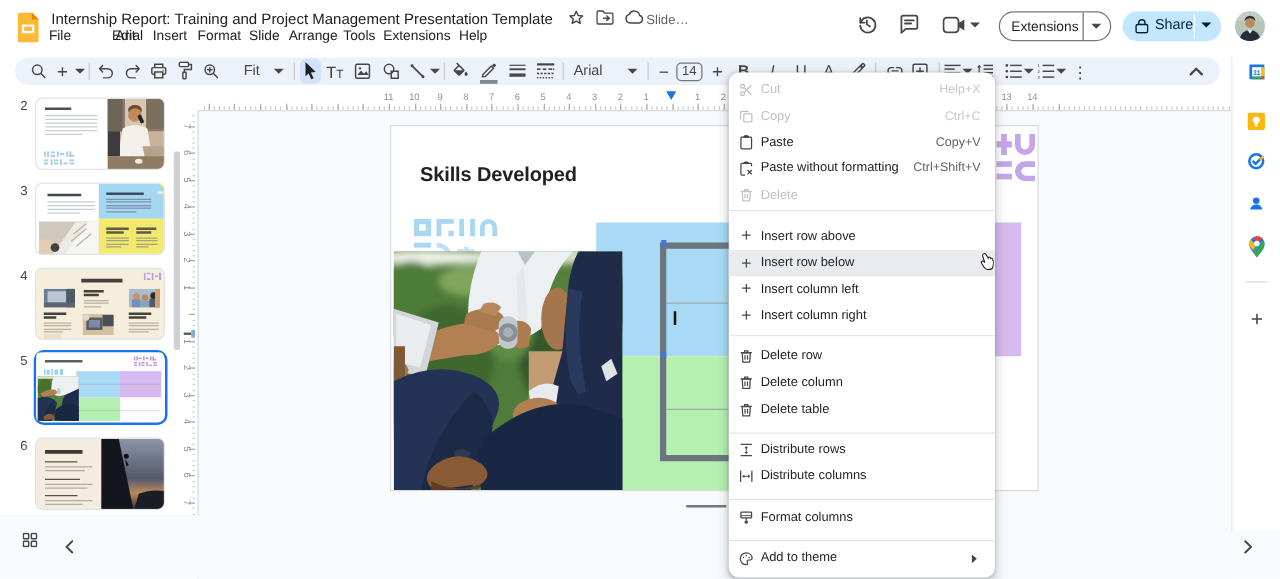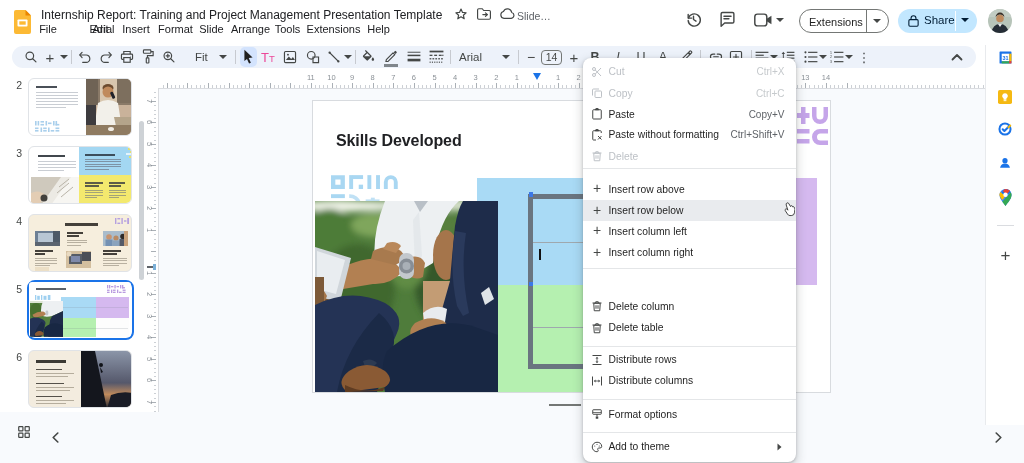--- a/index.html
+++ b/index.html
@@ -622,21 +622,21 @@
     </svg>
   <div class="abs" style="left:195px; top:6px; font-size:11.5px; color:#444746;">Fit</div>
   <div class="abs tri-d" style="left:219px; top:10px;"></div>
   <div class="abs" style="left:235px; top:5px; width:1px; height:14px; background:#c7cad0;"></div>
 
   <div class="abs" style="left:240px; top:2px; width:17px; height:20px; background:#d3e3fd; border-radius:5px;"></div>
   <svg class="abs" style="left:243px; top:4px;" width="11" height="15" viewBox="0 0 16 22">
       <path d="M2 1 L14 12.5 L8.3 13.3 L11.5 20 L8.8 21.2 L5.8 14.5 L2 17.5 Z" fill="#1f1f1f"></path>
     </svg>
 
-  <div class="abs" style="left:261px; top:5px; font-size:13px; color:#ec4899;">T<span style="font-size:9.5px;">T</span></div>
+  <div class="abs" style="left:261px; top:5px; font-size:13px; color:#404040;">T<span style="font-size:9.5px;">T</span></div>
 
   <svg class="abs" style="left:283px; top:5px;" width="14" height="14" viewBox="0 0 24 24" fill="none" stroke="#444746" stroke-width="2">
       <rect x="2.5" y="2.5" width="19" height="19" rx="2"></rect>
       <path d="M5 17 l5 -6 4 4.5 3 -3.5 3.5 5 z" fill="#444746" stroke="none"></path>
       <circle cx="8.5" cy="8" r="1.6" fill="#444746" stroke="none"></circle>
     </svg>
 
   <svg class="abs" style="left:306px; top:5px;" width="14" height="14" viewBox="0 0 24 24" fill="none" stroke="#444746" stroke-width="2">
       <circle cx="9" cy="9" r="6.5"></circle>
       <path d="M12 12 h9.5 v9.5 h-9.5 z"></path>
@@ -1041,21 +1041,21 @@
 <div class="abs" id="ctxmenu" style="left:583px; top:57.5px; width:212.5px; height:404px; background:#fff; border-radius:8px; box-shadow:0 1px 3px rgba(60,64,67,.3), 0 4px 8px 3px rgba(60,64,67,.15); font-size:10.3px; color:#1f1f1f;">
   <div class="mi" style="top:3.85px;">
       <span class="mic">
         <svg width="12" height="12" viewBox="0 0 24 24" fill="none" stroke="#bdc1c6" stroke-width="2">
           <circle cx="6" cy="6" r="3"></circle>
           <circle cx="6" cy="18" r="3"></circle>
           <path d="M8.5 8 L20 20 M8.5 16 L20 4"></path>
         </svg>
       </span>
       <span class="mlb" style="color:#bdc1c6;">Cut</span>
-      <span class="msc" style="color:#c6cacd;">Ctrl+X</span>
+      <span class="msc" style="color:#c6cacd;">Help+X</span>
     </div>
   <div class="mi" style="top:25.35px;">
       <span class="mic">
         <svg width="12" height="12" viewBox="0 0 24 24" fill="none" stroke="#bdc1c6" stroke-width="2">
           <rect x="8" y="8" width="13" height="13" rx="1.5"></rect>
           <path d="M16 4 H5 a2 2 0 0 0 -2 2 v11"></path>
         </svg>
       </span>
       <span class="mlb" style="color:#bdc1c6;">Copy</span>
       <span class="msc" style="color:#c6cacd;">Ctrl+C</span>
@@ -1101,20 +1101,29 @@
     </div>
   <div class="mi" style="top:163.35px;">
       <span class="mic plus">+</span>
       <span class="mlb">Insert column left</span>
     </div>
   <div class="mi" style="top:184.65px;">
       <span class="mic plus">+</span>
       <span class="mlb">Insert column right</span>
     </div>
   <div class="sep" style="top:210.3px;"></div>
+  <div class="mi" style="top:216.85px;">
+      <span class="mic">
+        <svg width="12" height="12" viewBox="0 0 24 24" fill="none" stroke="#454746" stroke-width="2">
+          <path d="M5.5 6.5 h13 l-1 15 h-11 z"></path>
+          <path d="M3 6 h18 M9.5 6 v-2.5 h5 V6 M10 10.5 v7 M14 10.5 v7"></path>
+        </svg>
+      </span>
+      <span class="mlb">Delete row</span>
+    </div>
   <div class="mi" style="top:238.35px;">
       <span class="mic">
         <svg width="12" height="12" viewBox="0 0 24 24" fill="none" stroke="#454746" stroke-width="2">
           <path d="M5.5 6.5 h13 l-1 15 h-11 z"></path>
           <path d="M3 6 h18 M9.5 6 v-2.5 h5 V6 M10 10.5 v7 M14 10.5 v7"></path>
         </svg>
       </span>
       <span class="mlb">Delete column</span>
     </div>
   <div class="mi" style="top:259.65px;">
@@ -1152,21 +1161,21 @@
   <div class="sep" style="top:341px;"></div>
   <div class="mi" style="top:346.35px;">
       <span class="mic">
         <svg width="12" height="12" viewBox="0 0 24 24" fill="none" stroke="#454746" stroke-width="2">
           <rect x="3.5" y="3.5" width="17" height="9" rx="1"></rect>
           <path d="M3.5 9 h17" stroke-width="1.5"></path>
           <path d="M12 12.5 V17"></path>
           <path d="M9.5 17 h5 v4.5 h-5 z" fill="#454746" stroke="none"></path>
         </svg>
       </span>
-      <span class="mlb">Format options</span>
+      <span class="mlb">Format columns</span>
     </div>
   <div class="sep" style="top:374.5px;"></div>
   <div class="mi" style="top:378.85px;">
       <span class="mic">
         <svg width="12" height="12" viewBox="0 0 24 24" fill="none" stroke="#454746" stroke-width="2">
           <path d="M12 2.5 a9.5 9.5 0 1 0 0 19 a2.3 2.3 0 0 0 1.8 -3.8 a2.3 2.3 0 0 1 1.8 -3.7 H18 A3.5 3.5 0 0 0 21.5 10.5 A9.5 9.5 0 0 0 12 2.5 z"></path>
           <circle cx="7.5" cy="10" r="1.1" fill="#454746" stroke="none"></circle>
           <circle cx="12" cy="7" r="1.1" fill="#454746" stroke="none"></circle>
           <circle cx="16.5" cy="10" r="1.1" fill="#454746" stroke="none"></circle>
         </svg>

